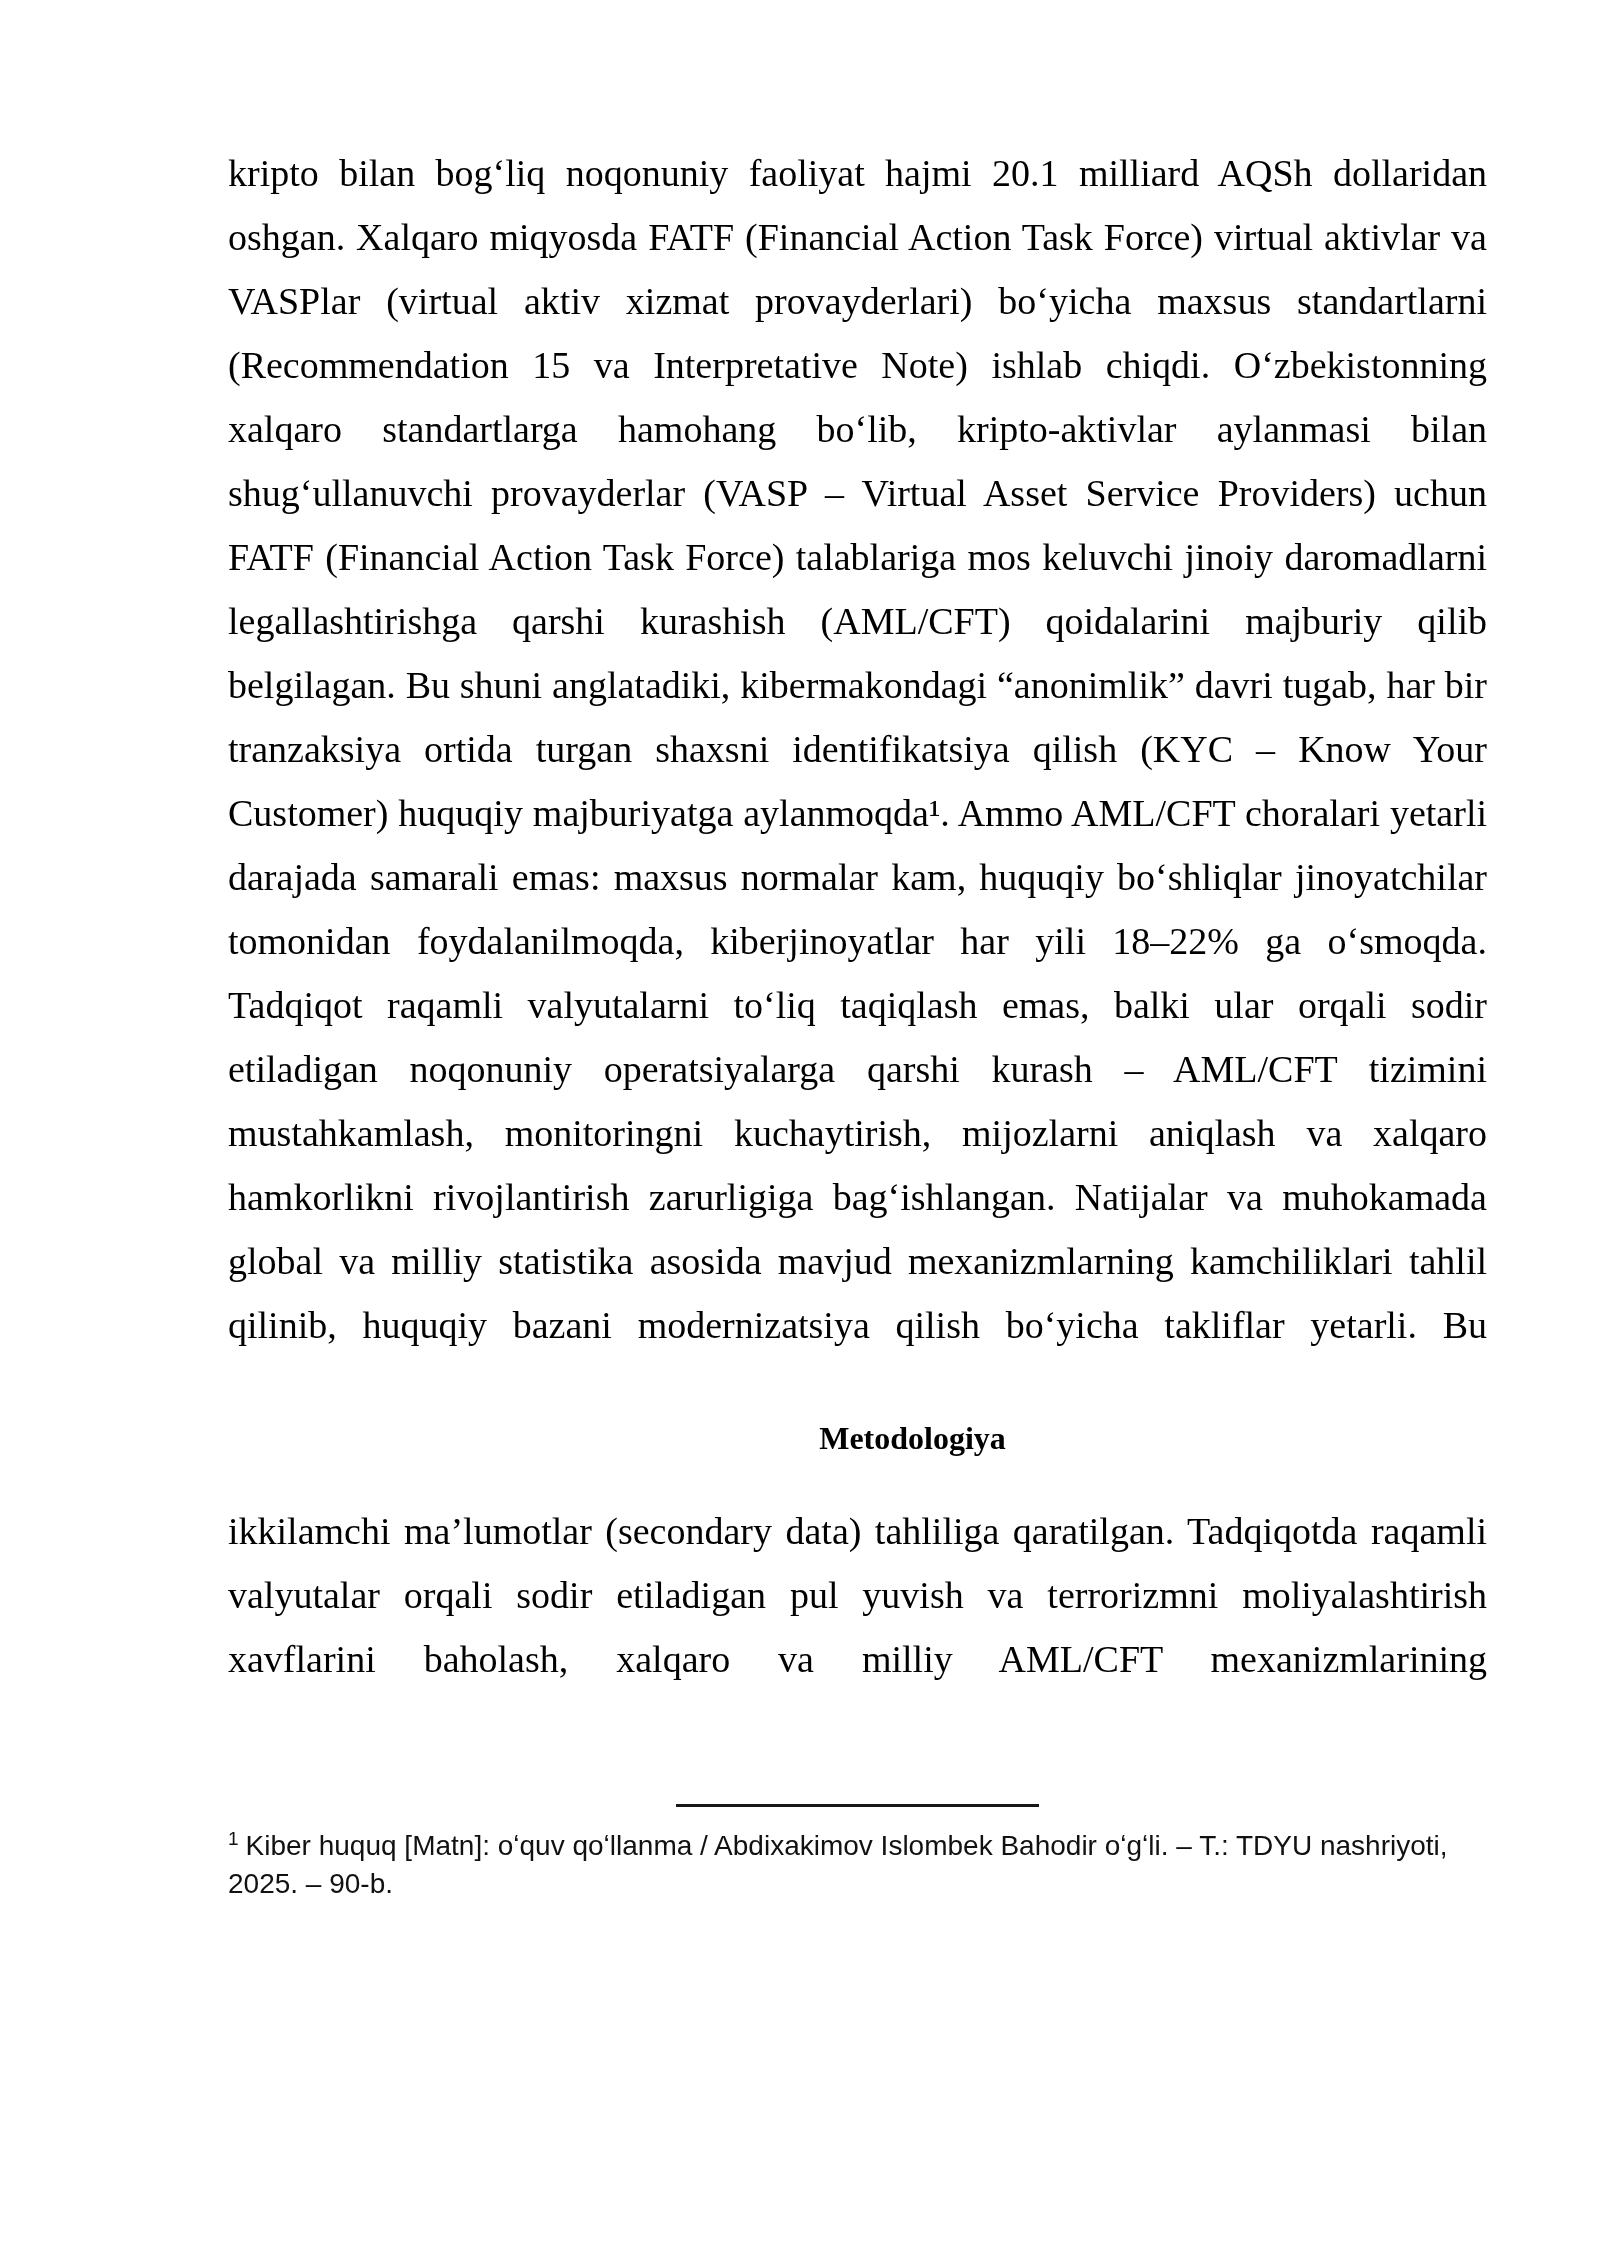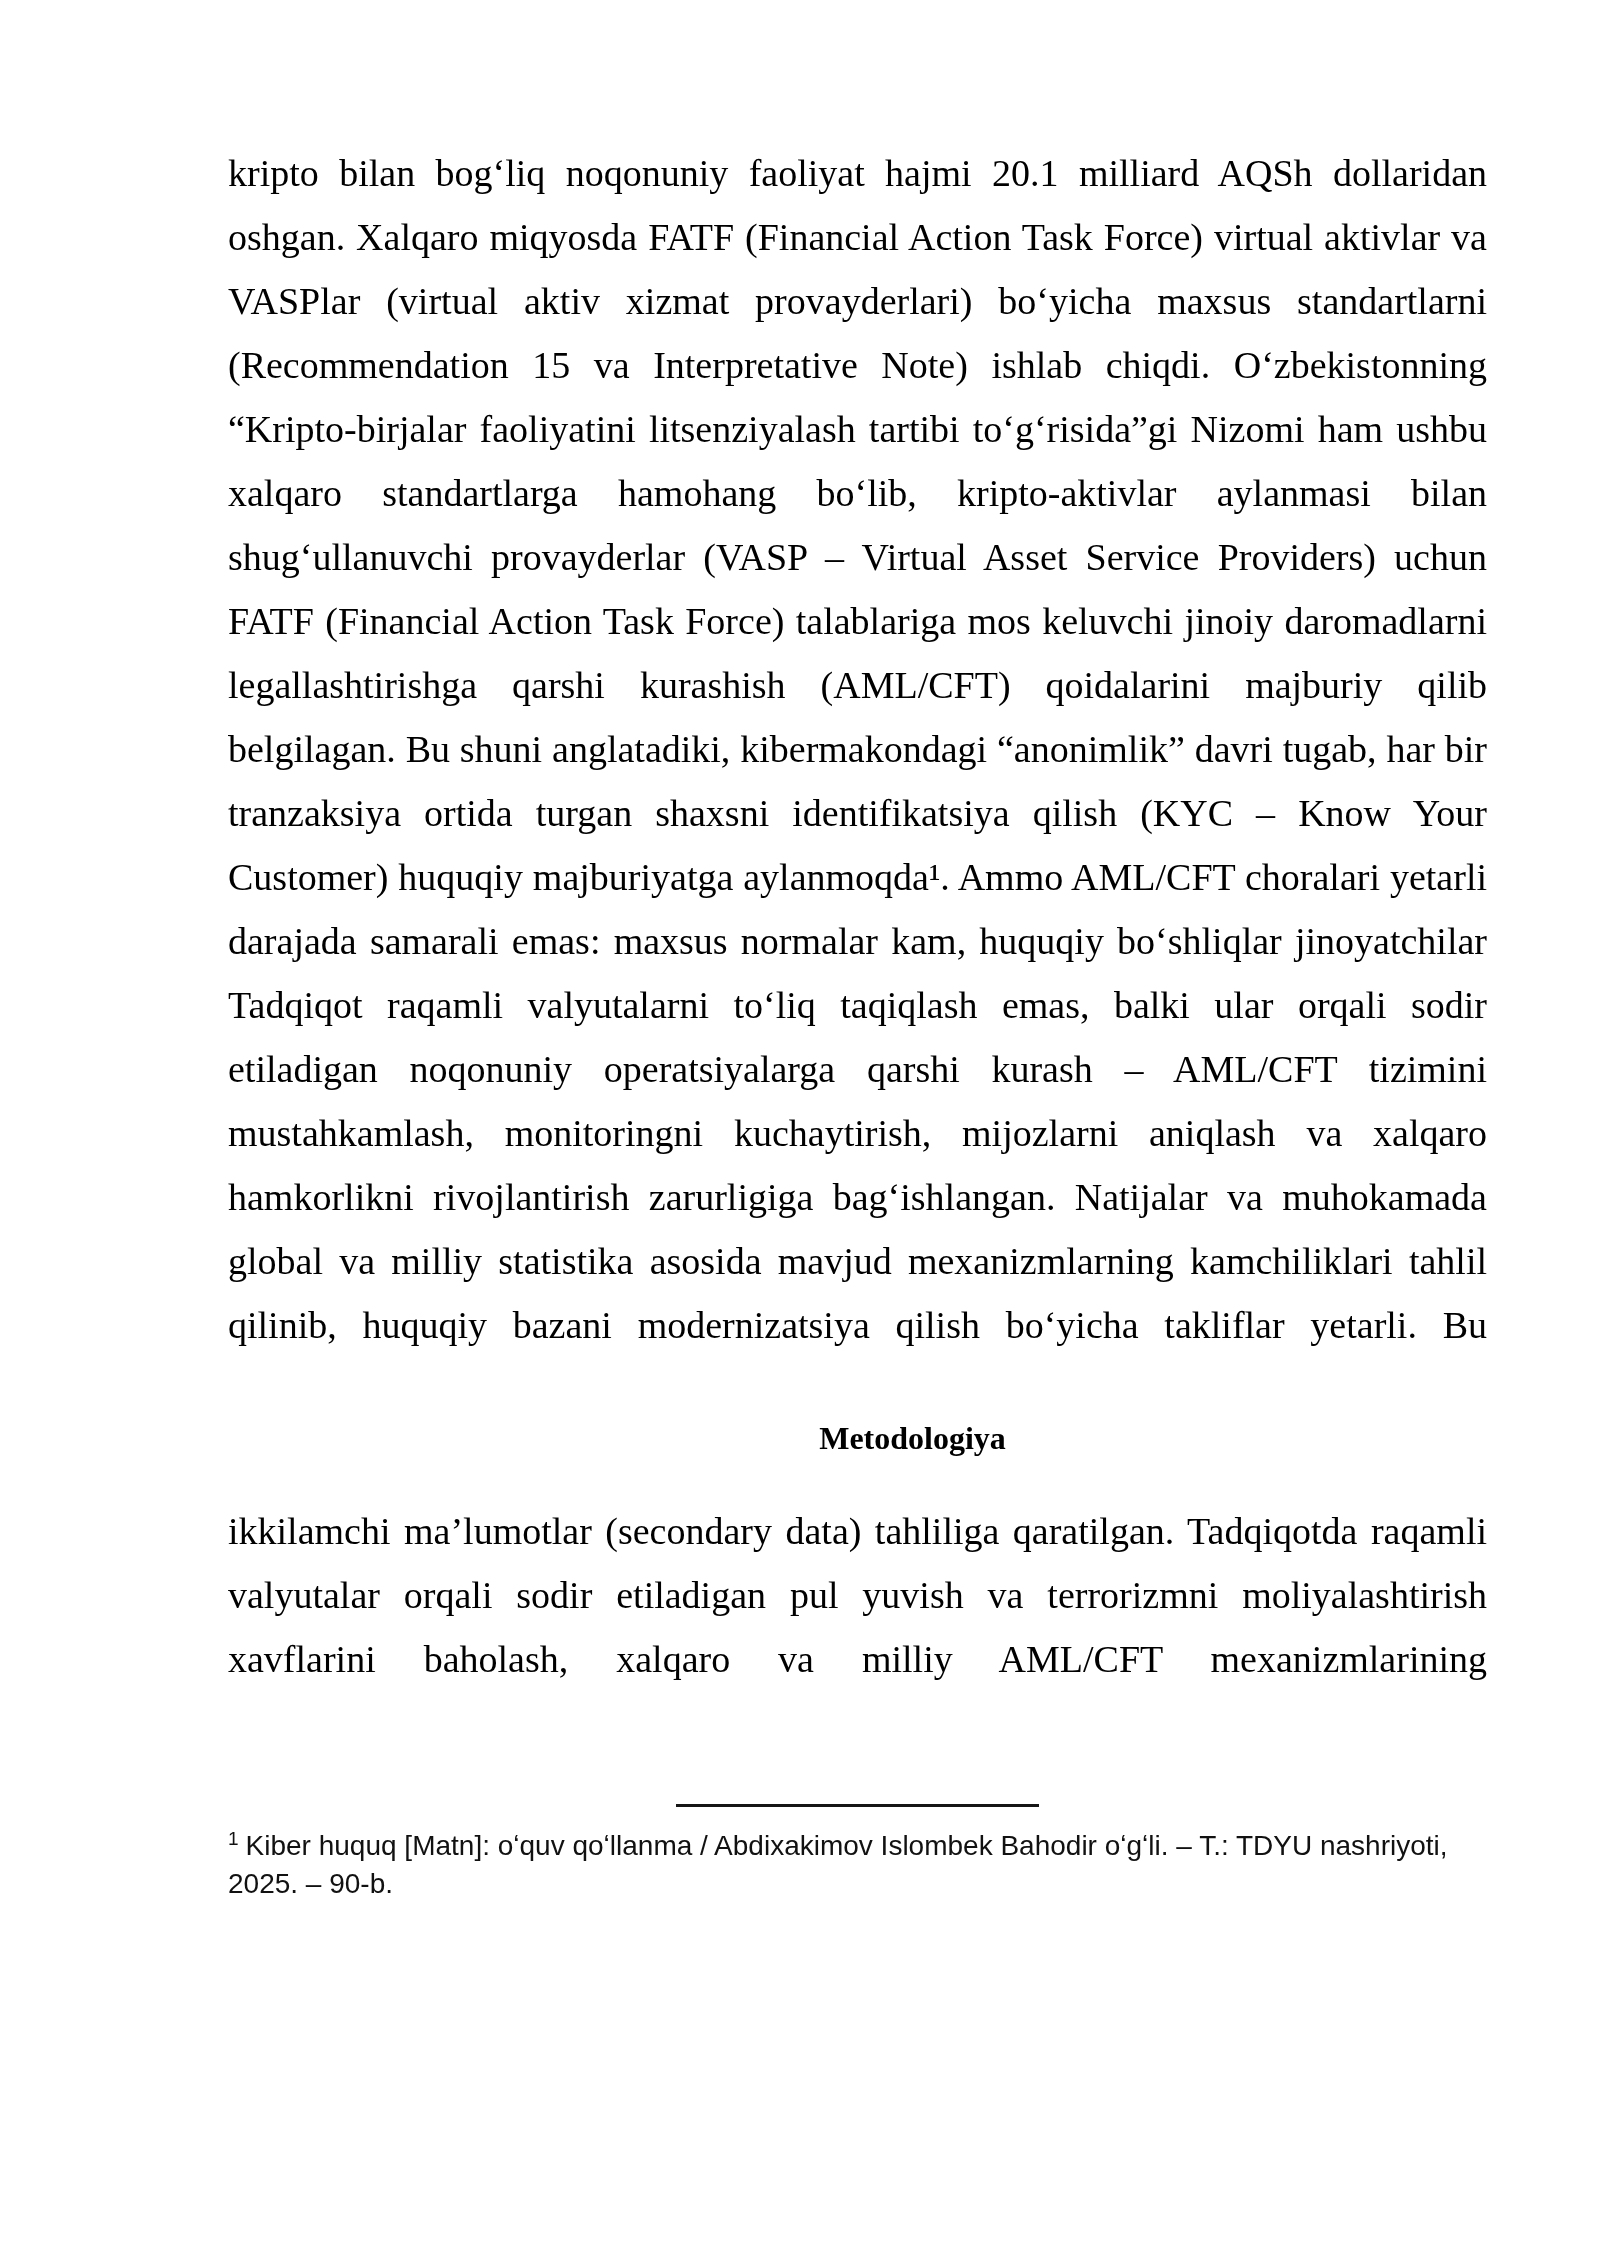--- a/index.html
+++ b/index.html
@@ -71,29 +71,29 @@
 <body>
 
 <div class="page">
   <div class="textblock">
 
     <div class="para first" id="p1">
         <div class="line">kripto bilan bogʻliq noqonuniy faoliyat hajmi 20.1 milliard AQSh dollaridan</div>
         <div class="line">oshgan. Xalqaro miqyosda FATF (Financial Action Task Force) virtual aktivlar va</div>
         <div class="line">VASPlar (virtual aktiv xizmat provayderlari) boʻyicha maxsus standartlarni</div>
         <div class="line">(Recommendation 15 va Interpretative Note) ishlab chiqdi. Oʻzbekistonning</div>
-        <div class="line">“Kripto-birjalar faoliyatini litsenziyalash tartibi toʻgʻrisida”gi Nizomi ham ushbu</div>
         <div class="line">xalqaro standartlarga hamohang boʻlib, kripto-aktivlar aylanmasi bilan</div>
         <div class="line">shugʻullanuvchi provayderlar (VASP – Virtual Asset Service Providers) uchun</div>
         <div class="line">FATF (Financial Action Task Force) talablariga mos keluvchi jinoiy daromadlarni</div>
         <div class="line">legallashtirishga qarshi kurashish (AML/CFT) qoidalarini majburiy qilib</div>
         <div class="line">belgilagan. Bu shuni anglatadiki, kibermakondagi “anonimlik” davri tugab, har bir</div>
         <div class="line">tranzaksiya ortida turgan shaxsni identifikatsiya qilish (KYC – Know Your</div>
         <div class="line">Customer) huquqiy majburiyatga aylanmoqda¹. Ammo AML/CFT choralari yetarli</div>
         <div class="line">darajada samarali emas: maxsus normalar kam, huquqiy boʻshliqlar jinoyatchilar</div>
+        <div class="line">tomonidan foydalanilmoqda, kiberjinoyatlar har yili 18–22% ga oʻsmoqda.</div>
         <div class="line">Tadqiqot raqamli valyutalarni toʻliq taqiqlash emas, balki ular orqali sodir</div>
         <div class="line">etiladigan noqonuniy operatsiyalarga qarshi kurash – AML/CFT tizimini</div>
         <div class="line">mustahkamlash, monitoringni kuchaytirish, mijozlarni aniqlash va xalqaro</div>
         <div class="line">hamkorlikni rivojlantirish zarurligiga bagʻishlangan. Natijalar va muhokamada</div>
         <div class="line">global va milliy statistika asosida mavjud mexanizmlarning kamchiliklari tahlil</div>
         <div class="line">qilinib, huquqiy bazani modernizatsiya qilish boʻyicha takliflar yetarli. Bu</div>
       </div>
 
     <div class="heading">Metodologiya</div>
 

